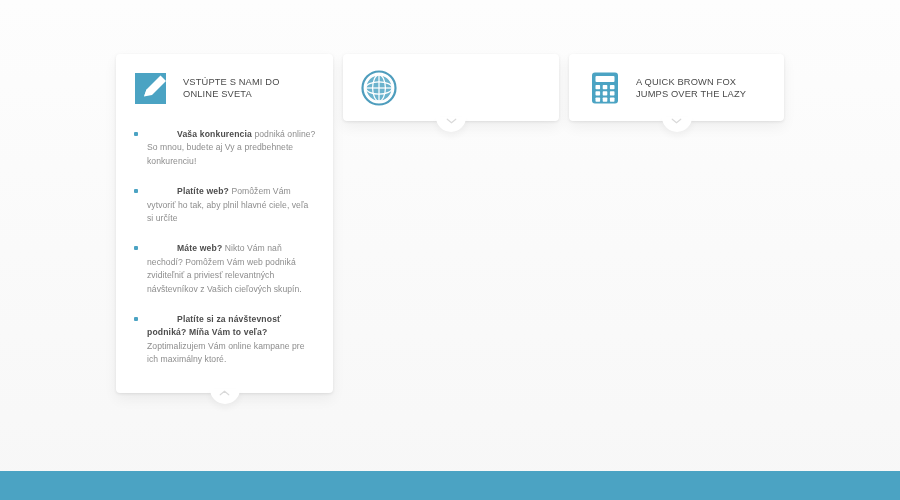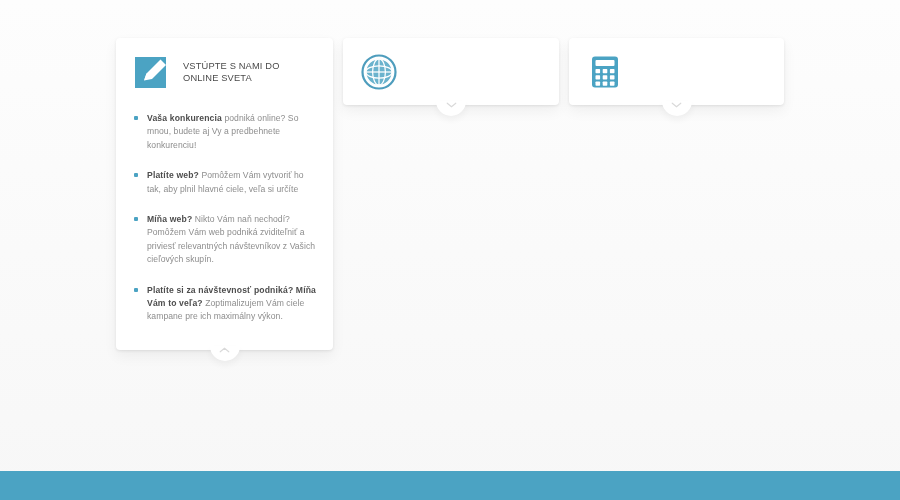--- a/index.html
+++ b/index.html
@@ -19,21 +19,21 @@
     position: relative;
     width: 900px;
     height: 500px;
     background: linear-gradient(180deg, #fdfdfd 0%, #f7f7f7 100%);
   }
 
   
   .cards-row {
     position: absolute;
     left: 116px;
-    top: 38px;
+    top: 54px;
     width: 668px;
     display: flex;
     align-items: flex-start;
     gap: 10px;
   }
 
   .card {
     position: relative;
     background: #ffffff;
     border-radius: 4px;
@@ -93,20 +93,21 @@
     width: 4px;
     height: 4px;
     border-radius: 1px;
     background: #4ba3c3;
   }
 
   .bullet-item b {
     color: #4d4d4d;
     font-weight: 700;
     letter-spacing: 0.15px;
+    margin-left: 30px;
   }
 
   
   .chev-tab {
     position: absolute;
     left: 50%;
     transform: translateX(-50%);
     bottom: -11px;
     width: 30px;
     height: 15px;
@@ -160,26 +161,26 @@
           <b>Vaša konkurencia</b><span> podniká online? So mnou, budete aj Vy a predbehnete konkurenciu!</span>
         </div>
 
         <div class="bullet-item">
           <span class="bullet-dot"></span>
           <b>Platíte web?</b><span> Pomôžem Vám vytvoriť ho tak, aby plnil hlavné ciele, veľa si určíte</span>
         </div>
 
         <div class="bullet-item">
           <span class="bullet-dot"></span>
-          <b>Míňa web?</b><span> Nikto Vám naň nechodí? Pomôžem Vám web podniká zviditeľniť a priviesť relevantných návštevníkov z Vašich cieľových skupín.</span>
-        </div>
-
-        <div class="bullet-item">
-          <span class="bullet-dot"></span>
-          <b>Platíte si za návštevnosť podniká? Míňa Vám to veľa?</b><span> Zoptimalizujem Vám ciele kampane pre ich maximálny výkon.</span>
+          <b>Máte web?</b><span> Nikto Vám naň nechodí? Pomôžem Vám web podniká zviditeľniť a priviesť relevantných návštevníkov z Vašich cieľových skupín.</span>
+        </div>
+
+        <div class="bullet-item">
+          <span class="bullet-dot"></span>
+          <b>Platíte si za návštevnosť podniká? Míňa Vám to veľa?</b><span> Zoptimalizujem Vám online kampane pre ich maximálny ktoré.</span>
         </div>
 
       </div>
 
       <div class="chev-tab">
         <span>
           <svg viewBox="0 0 12 7" width="11" height="6" aria-hidden="true">
             <path d="M1 5.6 L6 1.4 L11 5.6" fill="none" stroke="#d9d9d9" stroke-width="1.3" stroke-linecap="round" stroke-linejoin="round"></path>
           </svg>
         </span>
@@ -228,20 +229,22 @@
               <rect x="22.9" y="15" width="4.6" height="4.2" rx="0.7"></rect>
               <rect x="8.5" y="21.3" width="4.6" height="4.2" rx="0.7"></rect>
               <rect x="15.7" y="21.3" width="4.6" height="4.2" rx="0.7"></rect>
               <rect x="22.9" y="21.3" width="4.6" height="4.2" rx="0.7"></rect>
               <rect x="8.5" y="27.6" width="4.6" height="4.2" rx="0.7"></rect>
               <rect x="15.7" y="27.6" width="4.6" height="4.2" rx="0.7"></rect>
               <rect x="22.9" y="27.6" width="4.6" height="4.2" rx="0.7"></rect>
             </g>
           </svg>
         </span>
+        <div class="card-title">A QUICK BROWN FOX
+JUMPS OVER THE LAZY</div>
       </div>
 
       <div class="chev-tab">
         <span>
           <svg viewBox="0 0 12 7" width="11" height="6" aria-hidden="true">
             <path d="M1 1.4 L6 5.6 L11 1.4" fill="none" stroke="#d9d9d9" stroke-width="1.3" stroke-linecap="round" stroke-linejoin="round"></path>
           </svg>
         </span>
       </div>
 

